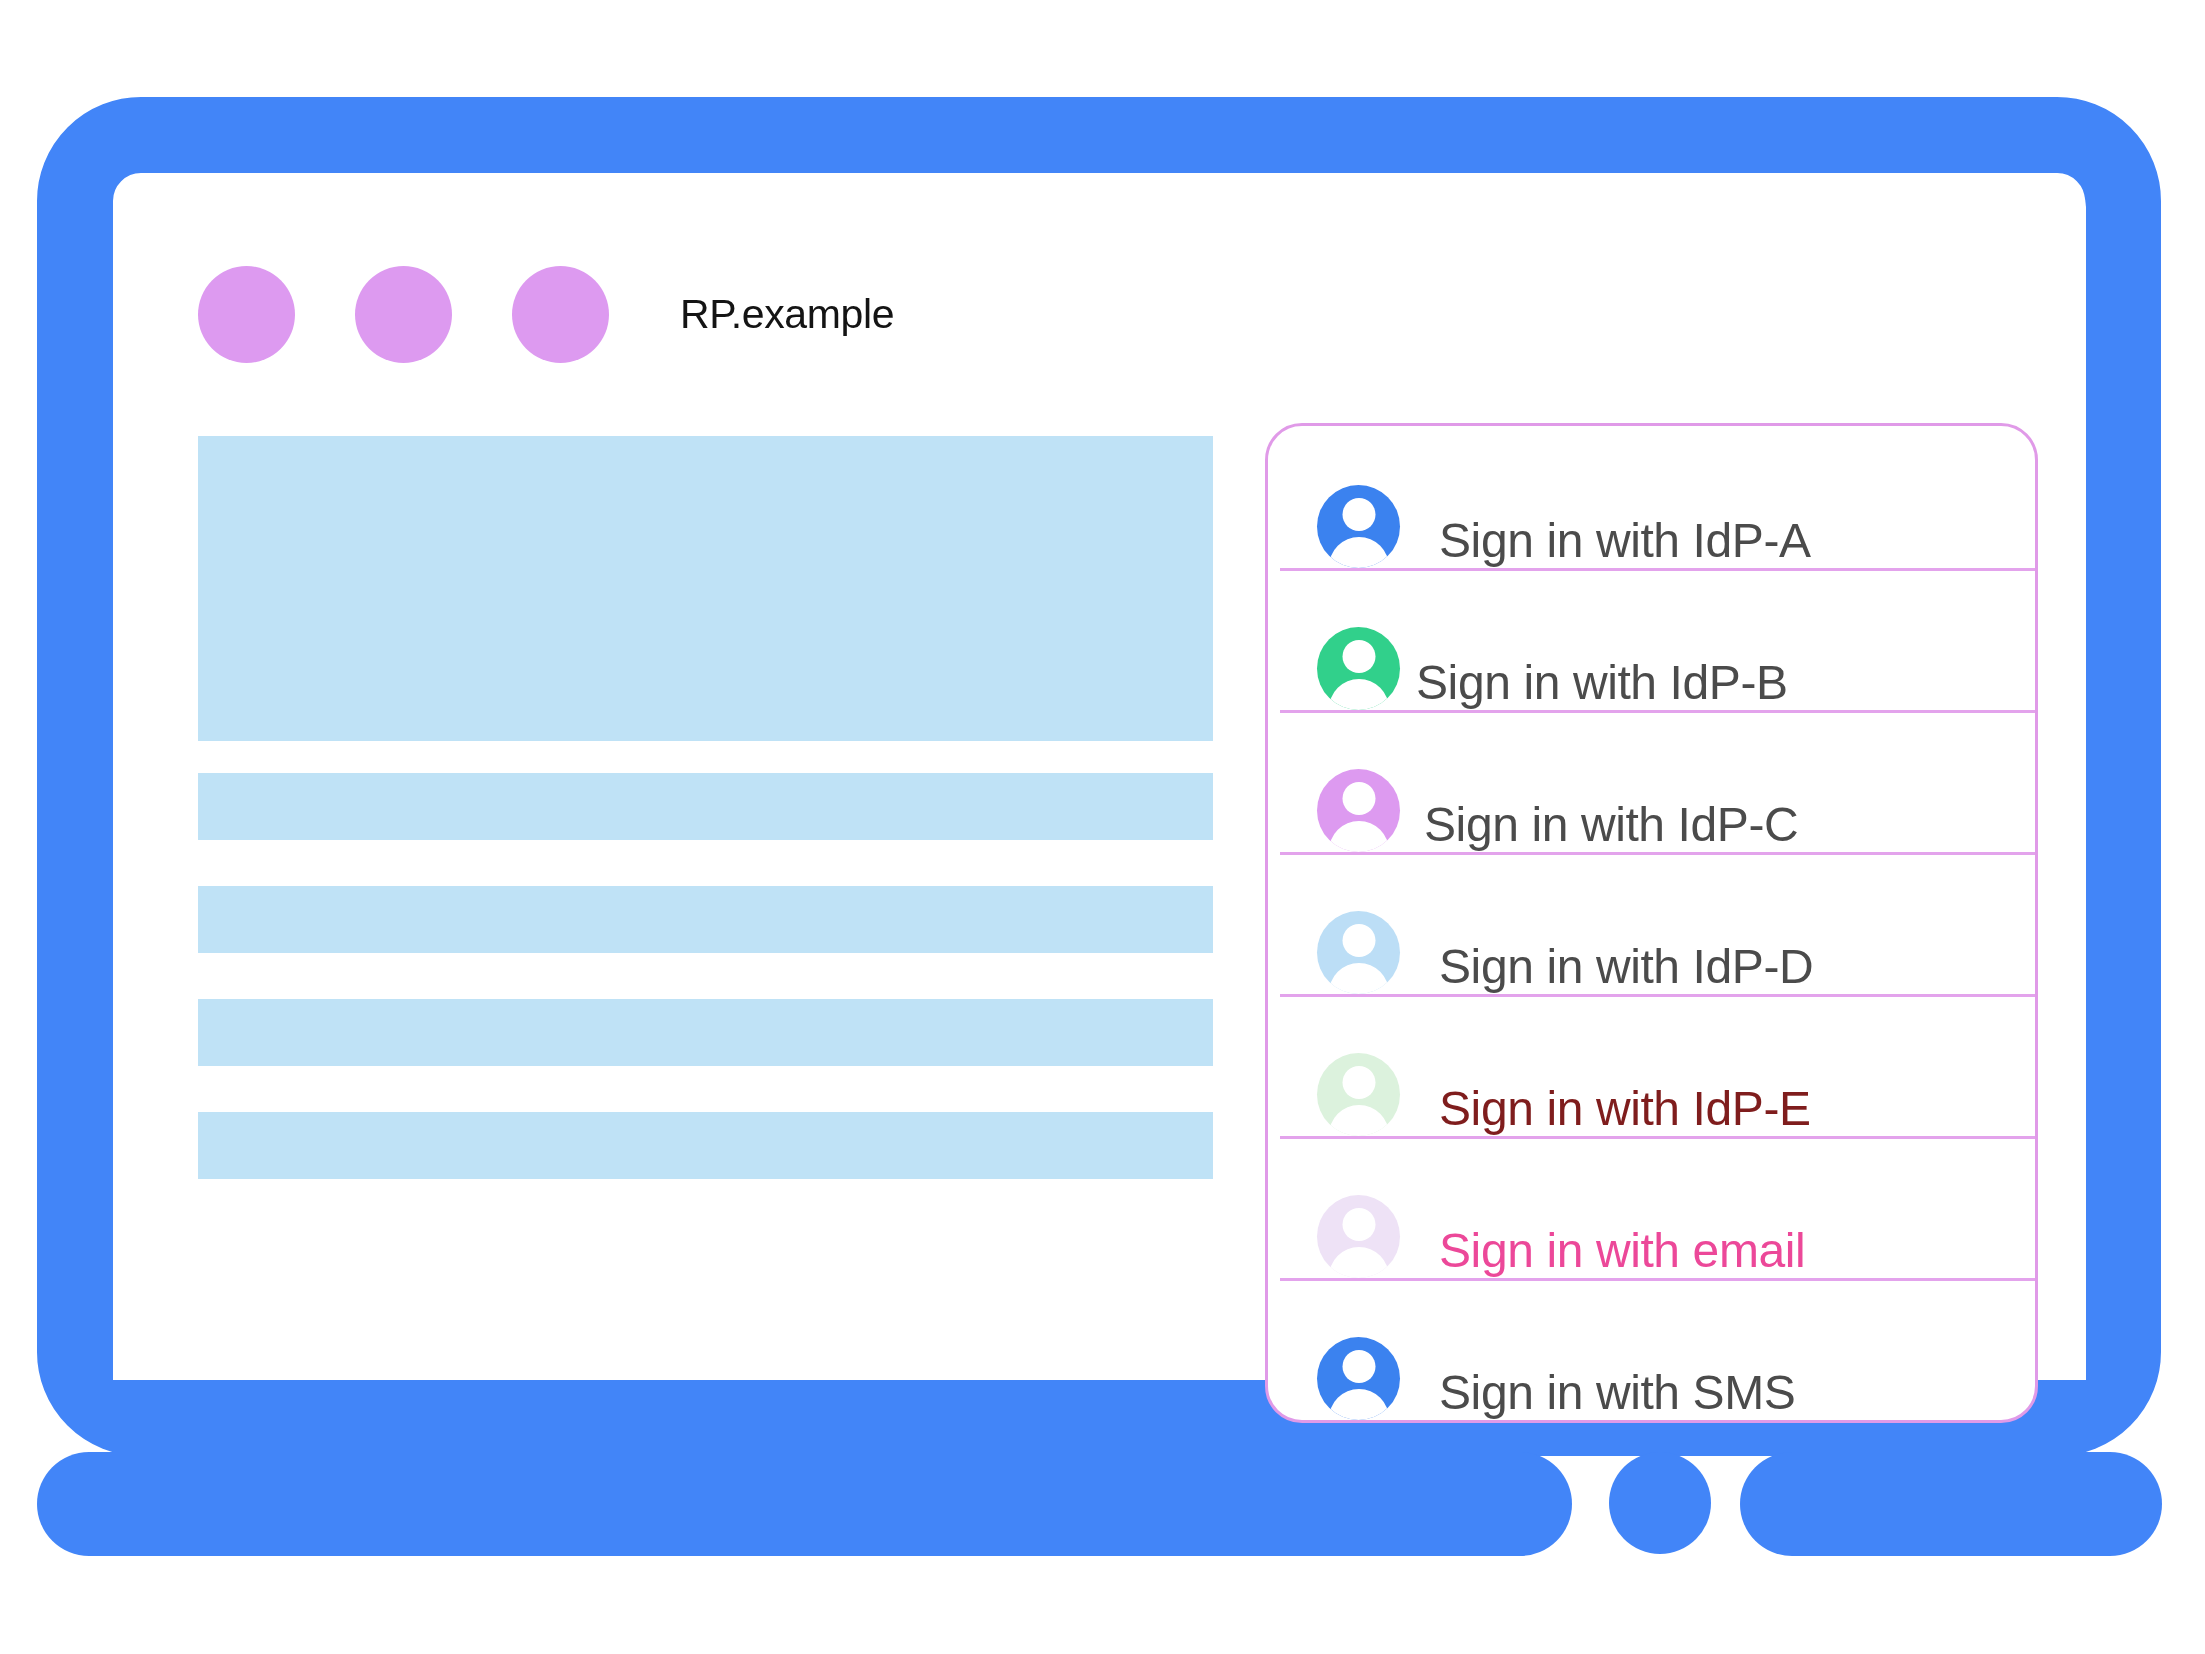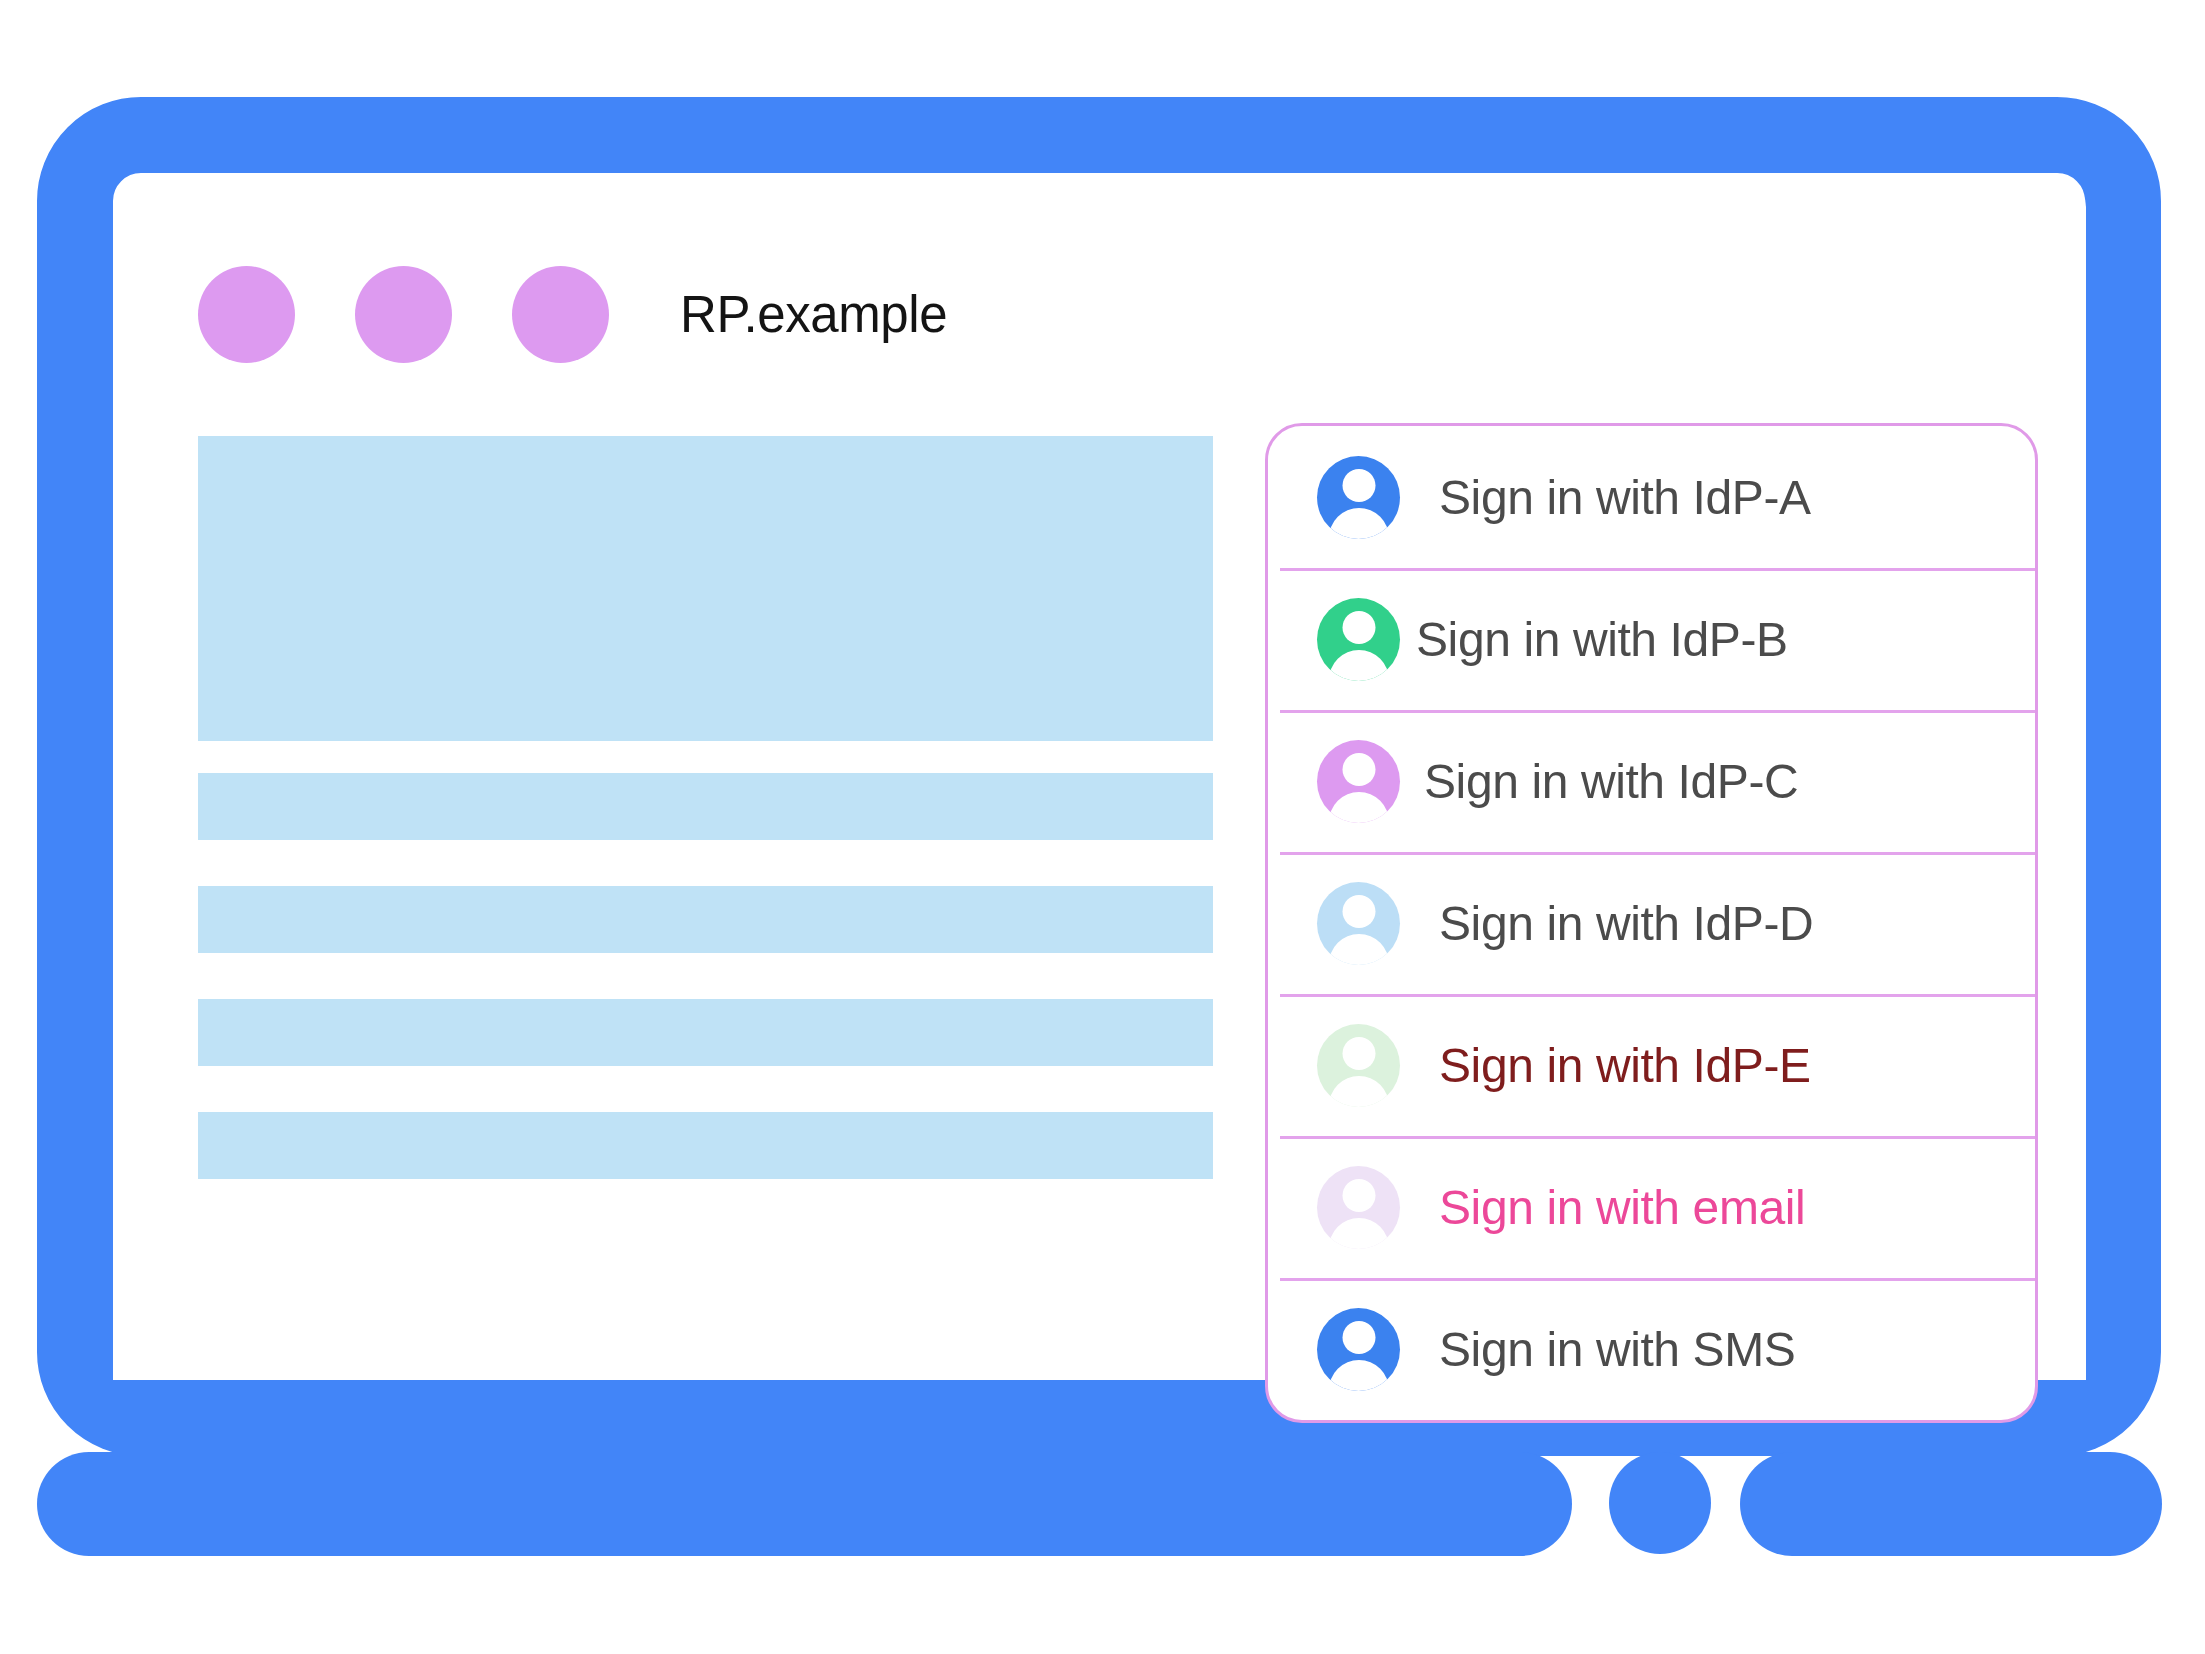--- a/index.html
+++ b/index.html
@@ -77,21 +77,21 @@
     border-radius: 50%;
     background: #dd9af0;
     flex: 0 0 auto;
   }
   #dot-1 { margin-left: 85px; }
   #dot-2 { margin-left: 60px; }
   #dot-3 { margin-left: 60px; }
 
   #window-title {
     margin-left: 71px;
-    font-size: 51px;
+    font-size: 41px;
     color: #141414;
     letter-spacing: -0.4px;
     white-space: nowrap;
     font-weight: 400;
   }
 
   
   #content-placeholders {
     position: absolute;
     left: 85px;
@@ -112,21 +112,21 @@
     top: 423px;
     width: 773px;
     box-sizing: border-box;
     background: #ffffff;
     border: 3.5px solid #e09ae8;
     border-radius: 37px;
     overflow: hidden;
   }
   .idp-row {
     display: flex;
-    align-items: center;
+    align-items: flex-end;
     height: 142px;
     padding-left: 49px;
     box-sizing: border-box;
     position: relative;
     background: transparent;
     cursor: pointer;
   }
   .idp-row + .idp-row::before {
     content: "";
     position: absolute;

